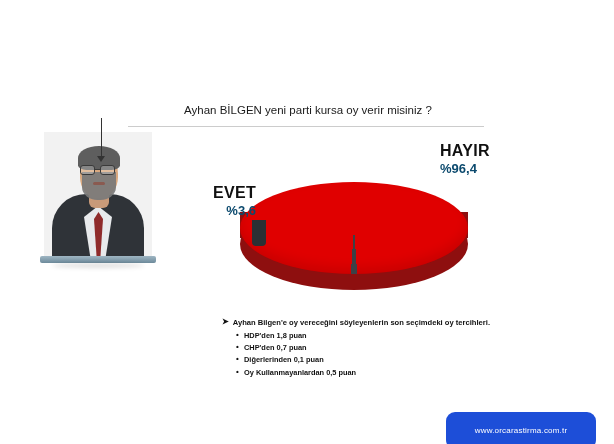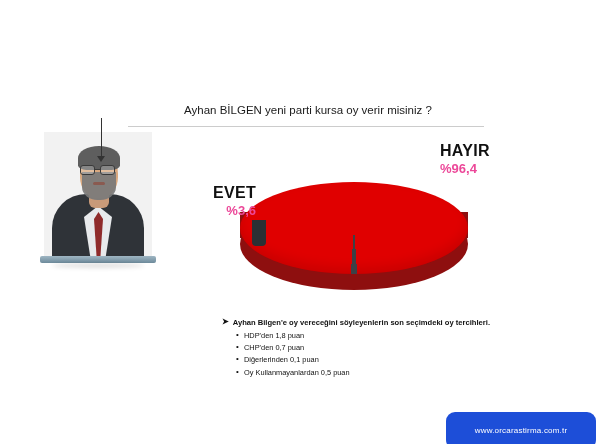--- a/index.html
+++ b/index.html
@@ -163,32 +163,32 @@
     border-top:6px solid #333;
   }
 
   .lbl-hayir {
     position:absolute; left:440px; top:142px; text-align:left;
   }
   .lbl-evet {
     position:absolute; left:196px; top:184px; text-align:right; width:60px;
   }
   .lbl-name { font-size:16px; font-weight:bold; color:#111; letter-spacing:.3px; }
-  .lbl-val  { font-size:13px; font-weight:bold; color:#ec4899; margin-top:1px; }
+  .lbl-val  { font-size:13px; font-weight:bold; color:#0c4a6e; margin-top:1px; }
 
   
   .notes {
     position:absolute; left:222px; top:318px; width:330px;
   }
   .note-head {
     font-size:7.6px; font-weight:bold; color:#111; white-space:nowrap;
     display:flex; align-items:flex-start; gap:4px;
   }
   .note-arrow { color:#111; font-size:8px; line-height:1; }
-  .note-list { margin:4px 0 0 14px; padding:0; list-style:none; }
+  .note-list { margin:4px 0 0 14px; padding:0; list-style:none;font-weight:bold; }
   .note-list li {
     font-size:7.4px; color:#111; margin-bottom:3.2px;
     position:relative; padding-left:8px;
   }
   .note-list li:before {
     content:"•"; position:absolute; left:0; top:-1px; font-size:8px; color:#111;
   }
 
   
   .footer-url {

